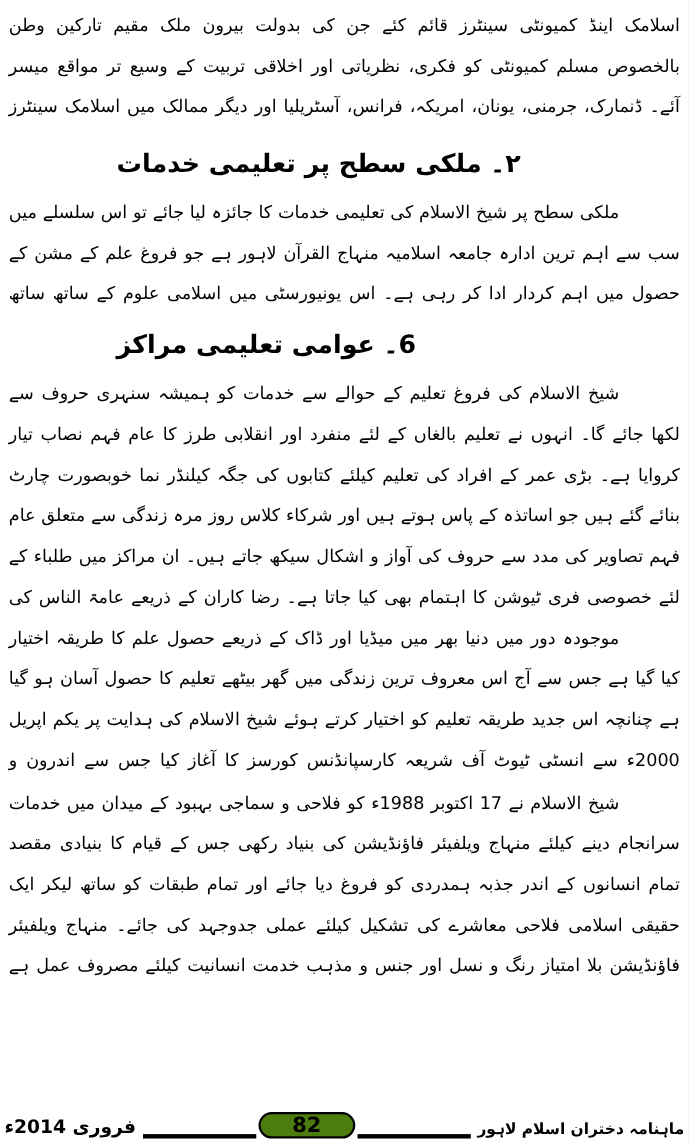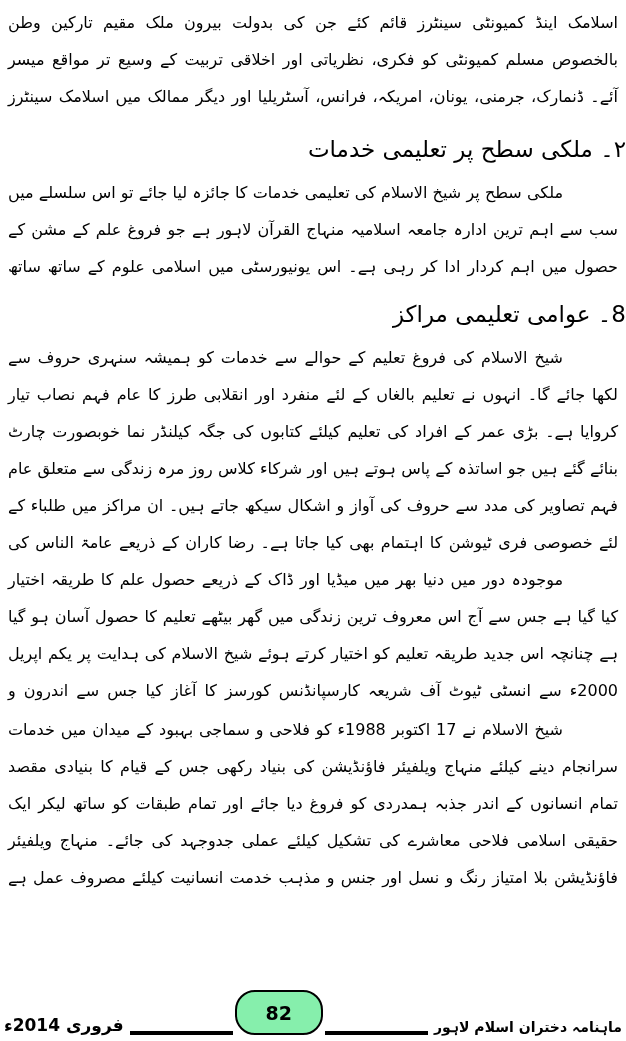--- a/index.html
+++ b/index.html
@@ -20,23 +20,23 @@
     overflow:hidden;
     font-weight:500;
   }
   .indent{text-indent:55px;}
   .p-intro{height:120px;}
   .p-s2{height:115px;}
   .p-s3{height:222px;}
   .p-s4{height:150px;}
   .p-s5{height:186px;}
   .section-heading{
-    font-weight:normal;
+    font-weight:bold;
     font-size:23px;
-    text-align:right;
+    text-align:left;
     direction:rtl;
     padding-left:106px;
     height:50px;
     line-height:50px;
     overflow:hidden;
   }
   .section-heading.small{height:44px;line-height:44px;}
   .footer{
     position:absolute;left:0;right:0;bottom:0;
     height:52px;
@@ -52,47 +52,47 @@
     direction:rtl;
     padding:0 2px;
   }
   .footer-rule{
     height:4px;background:#000;
     flex-grow:1;
   }
   .rule-left{max-width:200px;margin-left:4px;}
   .rule-right{max-width:140px;margin-right:4px;}
   .page-oval{
-    width:88px;height:45px;
+    width:88px;height:24px;
     border:2.5px solid #000;
     border-radius:20px;
     display:flex;align-items:center;justify-content:center;
     font-weight:bold;font-size:19px;
     margin:0 2px;
     box-sizing:border-box;
-    background:#86efac;
+    background:#4d7c0f;
   }
   .footer-magazine{
     font-weight:bold;font-size:14px;
     white-space:nowrap;
     direction:rtl;
     padding:0 2px;
   }
 </style>
 </head>
 <body>
 
 <div class="page">
 
   <div class="body-text p-intro">اسلامک اینڈ کمیونٹی سینٹرز قائم کئے جن کی بدولت بیرون ملک مقیم تارکین وطن بالخصوص مسلم کمیونٹی کو فکری، نظریاتی اور اخلاقی تربیت کے وسیع تر مواقع میسر آئے۔ ڈنمارک، جرمنی، یونان، امریکہ، فرانس، آسٹریلیا اور دیگر ممالک میں اسلامک سینٹرز قائم ہیں جن کی کل تعداد 45 ہے۔</div>
 
   <div class="section-heading">۲۔ ملکی سطح پر تعلیمی خدمات</div>
   <div class="body-text indent p-s2">ملکی سطح پر شیخ الاسلام کی تعلیمی خدمات کا جائزہ لیا جائے تو اس سلسلے میں سب سے اہم ترین ادارہ جامعہ اسلامیہ منہاج القرآن لاہور ہے جو فروغ علم کے مشن کے حصول میں اہم کردار ادا کر رہی ہے۔ اس یونیورسٹی میں اسلامی علوم کے ساتھ ساتھ جدید سائنسی اور عصری علوم کی تعلیم بھی دی جاتی ہے۔</div>
 
-  <div class="section-heading">8۔ عوامی تعلیمی مراکز</div>
+  <div class="section-heading">6۔ عوامی تعلیمی مراکز</div>
   <div class="body-text indent p-s3">شیخ الاسلام کی فروغ تعلیم کے حوالے سے خدمات کو ہمیشہ سنہری حروف سے لکھا جائے گا۔ انہوں نے تعلیم بالغاں کے لئے منفرد اور انقلابی طرز کا عام فہم نصاب تیار کروایا ہے۔ بڑی عمر کے افراد کی تعلیم کیلئے کتابوں کی جگہ کیلنڈر نما خوبصورت چارٹ بنائے گئے ہیں جو اساتذہ کے پاس ہوتے ہیں اور شرکاء کلاس روز مرہ زندگی سے متعلق عام فہم تصاویر کی مدد سے حروف کی آواز و اشکال سیکھ جاتے ہیں۔ ان مراکز میں طلباء کے لئے خصوصی فری ٹیوشن کا اہتمام بھی کیا جاتا ہے۔ رضا کاران کے ذریعے عامۃ الناس کی روحانی و اخلاقی تربیت کیلئے محافل ذکر و نعت اور مجالس کا انعقاد بھی کیا جاتا ہے۔</div>
 
   <div class="body-text indent p-s4">موجودہ دور میں دنیا بھر میں میڈیا اور ڈاک کے ذریعے حصول علم کا طریقہ اختیار کیا گیا ہے جس سے آج اس معروف ترین زندگی میں گھر بیٹھے تعلیم کا حصول آسان ہو گیا ہے چنانچہ اس جدید طریقہ تعلیم کو اختیار کرتے ہوئے شیخ الاسلام کی ہدایت پر یکم اپریل 2000ء سے انسٹی ٹیوٹ آف شریعہ کارسپانڈنس کورسز کا آغاز کیا جس سے اندرون و بیرون ملک 300 خواتین و حضرات یکساں طور پر مستفیض ہو رہے ہیں۔</div>
 
   <div class="body-text indent p-s5">شیخ الاسلام نے 17 اکتوبر 1988ء کو فلاحی و سماجی بہبود کے میدان میں خدمات سرانجام دینے کیلئے منہاج ویلفیئر فاؤنڈیشن کی بنیاد رکھی جس کے قیام کا بنیادی مقصد تمام انسانوں کے اندر جذبہ ہمدردی کو فروغ دیا جائے اور تمام طبقات کو ساتھ لیکر ایک حقیقی اسلامی فلاحی معاشرے کی تشکیل کیلئے عملی جدوجہد کی جائے۔ منہاج ویلفیئر فاؤنڈیشن بلا امتیاز رنگ و نسل اور جنس و مذہب خدمت انسانیت کیلئے مصروف عمل ہے عوام کی فلاح و بہبود کیلئے ویلفیئر فاؤنڈیشن کے تحت درج ذیل ادارے اپنی خدمات سرانجام دے رہے ہیں۔</div>
 
   <div class="footer">
     <div class="footer-date">فروری 2014ء</div>
     <div class="footer-rule rule-left"></div>
     <div class="page-oval">

